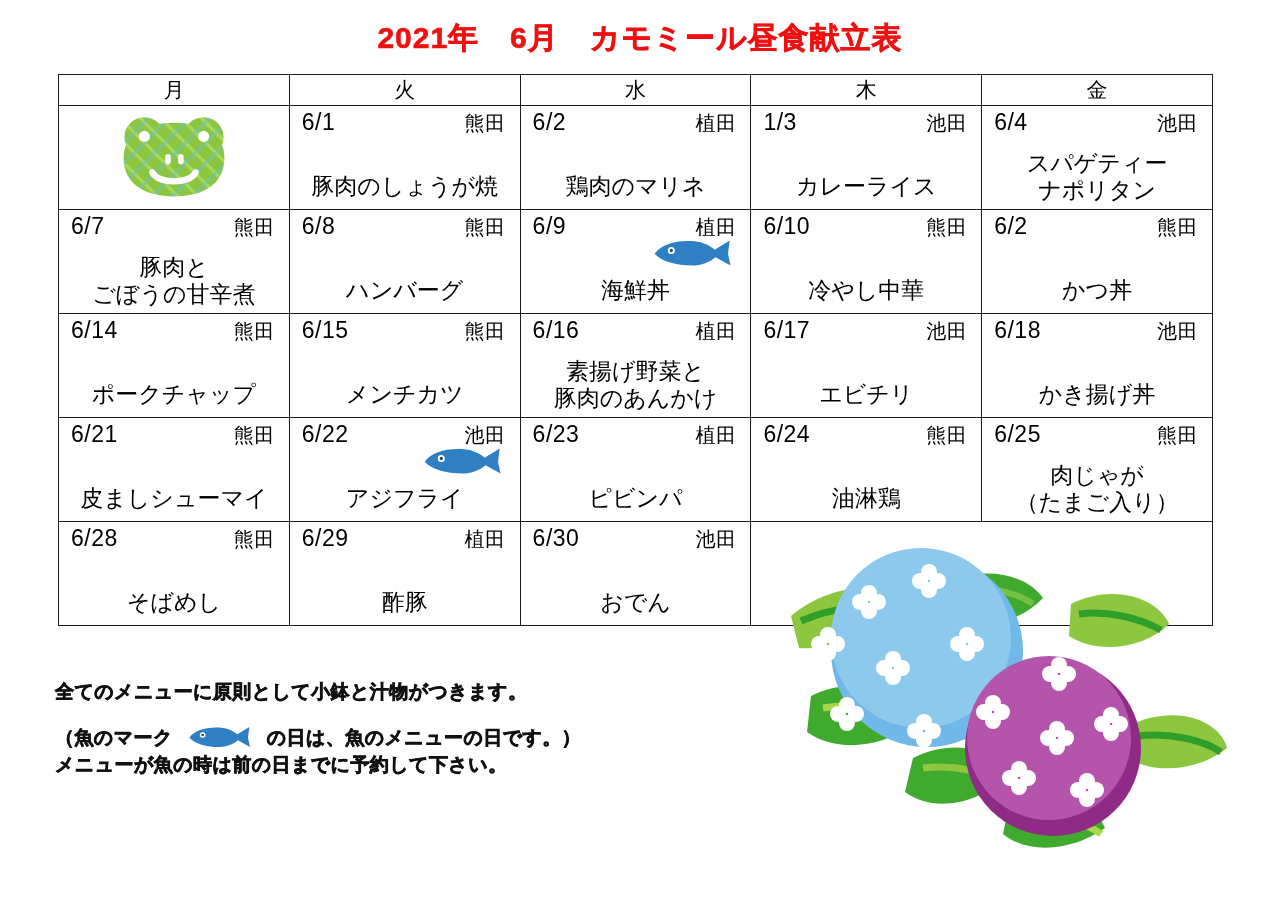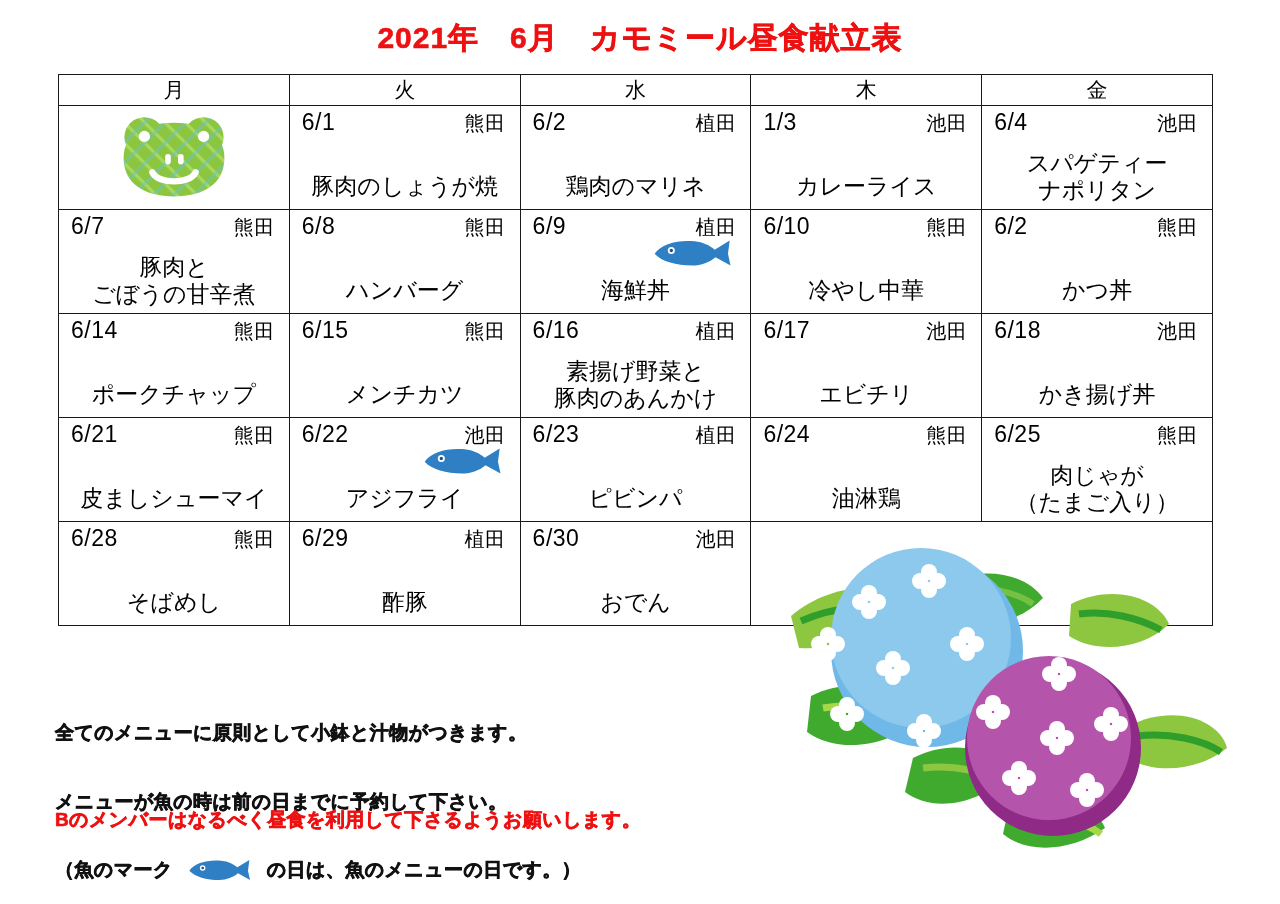--- a/index.html
+++ b/index.html
@@ -138,21 +138,21 @@
     width: 700px;
   }
   .note-line {
     font-size: 19px;
     font-weight: bold;
     letter-spacing: 0.4px;
     line-height: 1.45;
     -webkit-text-stroke: 0.7px currentColor;
   }
   .note-block { margin-bottom: 18px; }
-  .note-black { color: #111111; margin-top: 41px; }
+  .note-black { color: #111111; }
   .note-red { color: #ee1111; }
   .note-inline {
     display: flex;
     align-items: center;
     gap: 2px;
     flex-wrap: nowrap;
   }
   .note-fish {
     width: 78px;
     height: 24px;
@@ -563,26 +563,25 @@
         </tr>
       </tbody>
   </table>
 </div>
 
 <div class="notes">
   <div class="note-block">
     <div class="note-line note-black">全てのメニューに原則として小鉢と汁物がつきます。</div>
   </div>
   <div class="note-block">
-    <div class="note-line note-black">メニューが魚の時は前の日までに予約して下さい。</div>
     <div class="note-line note-black note-inline">
       <span>（魚のマーク</span>
       <svg class="note-fish" viewBox="0 0 100 36">
         <use href="#sym-fish"></use>
       </svg>
       <span>の日は、魚のメニューの日です。）</span>
     </div>
+    <div class="note-line note-black">メニューが魚の時は前の日までに予約して下さい。</div>
   </div>
 </div>
 
 <div class="notes-red-block">
-  <div class="note-line note-red">Bのメンバーはなるべく昼食を利用して下さるようお願いします。</div>
 </div>
 
 </body></html>

